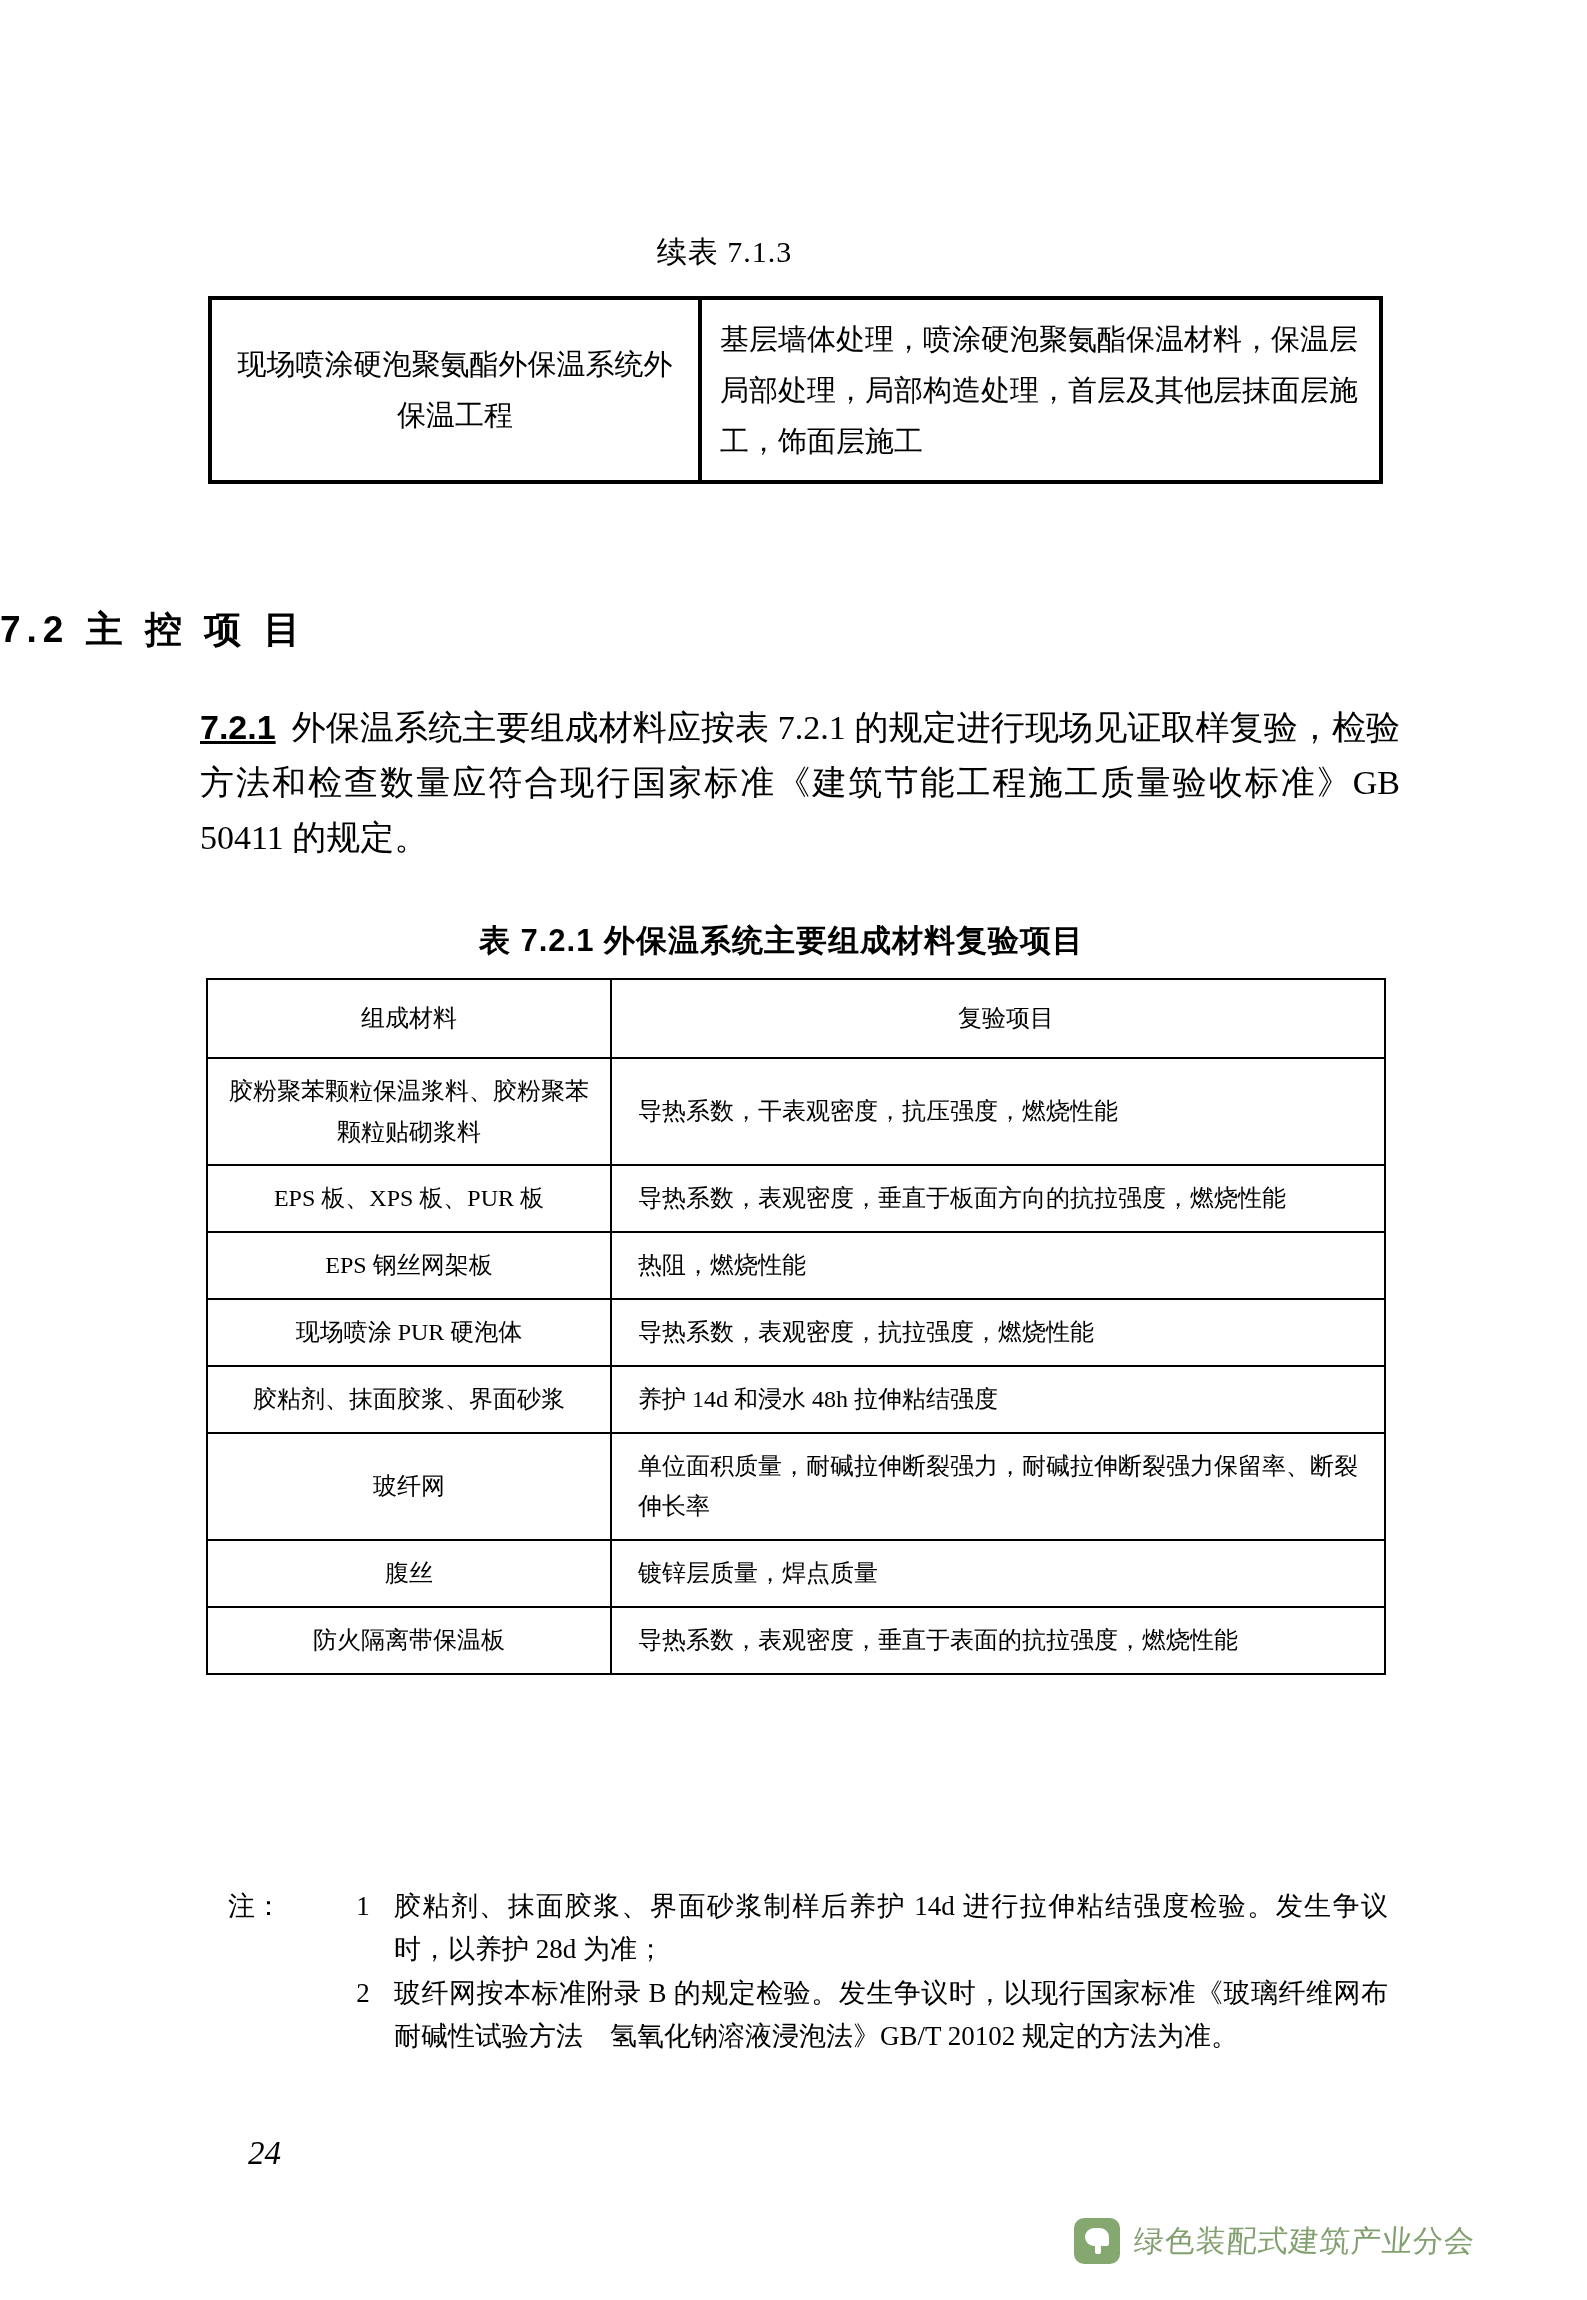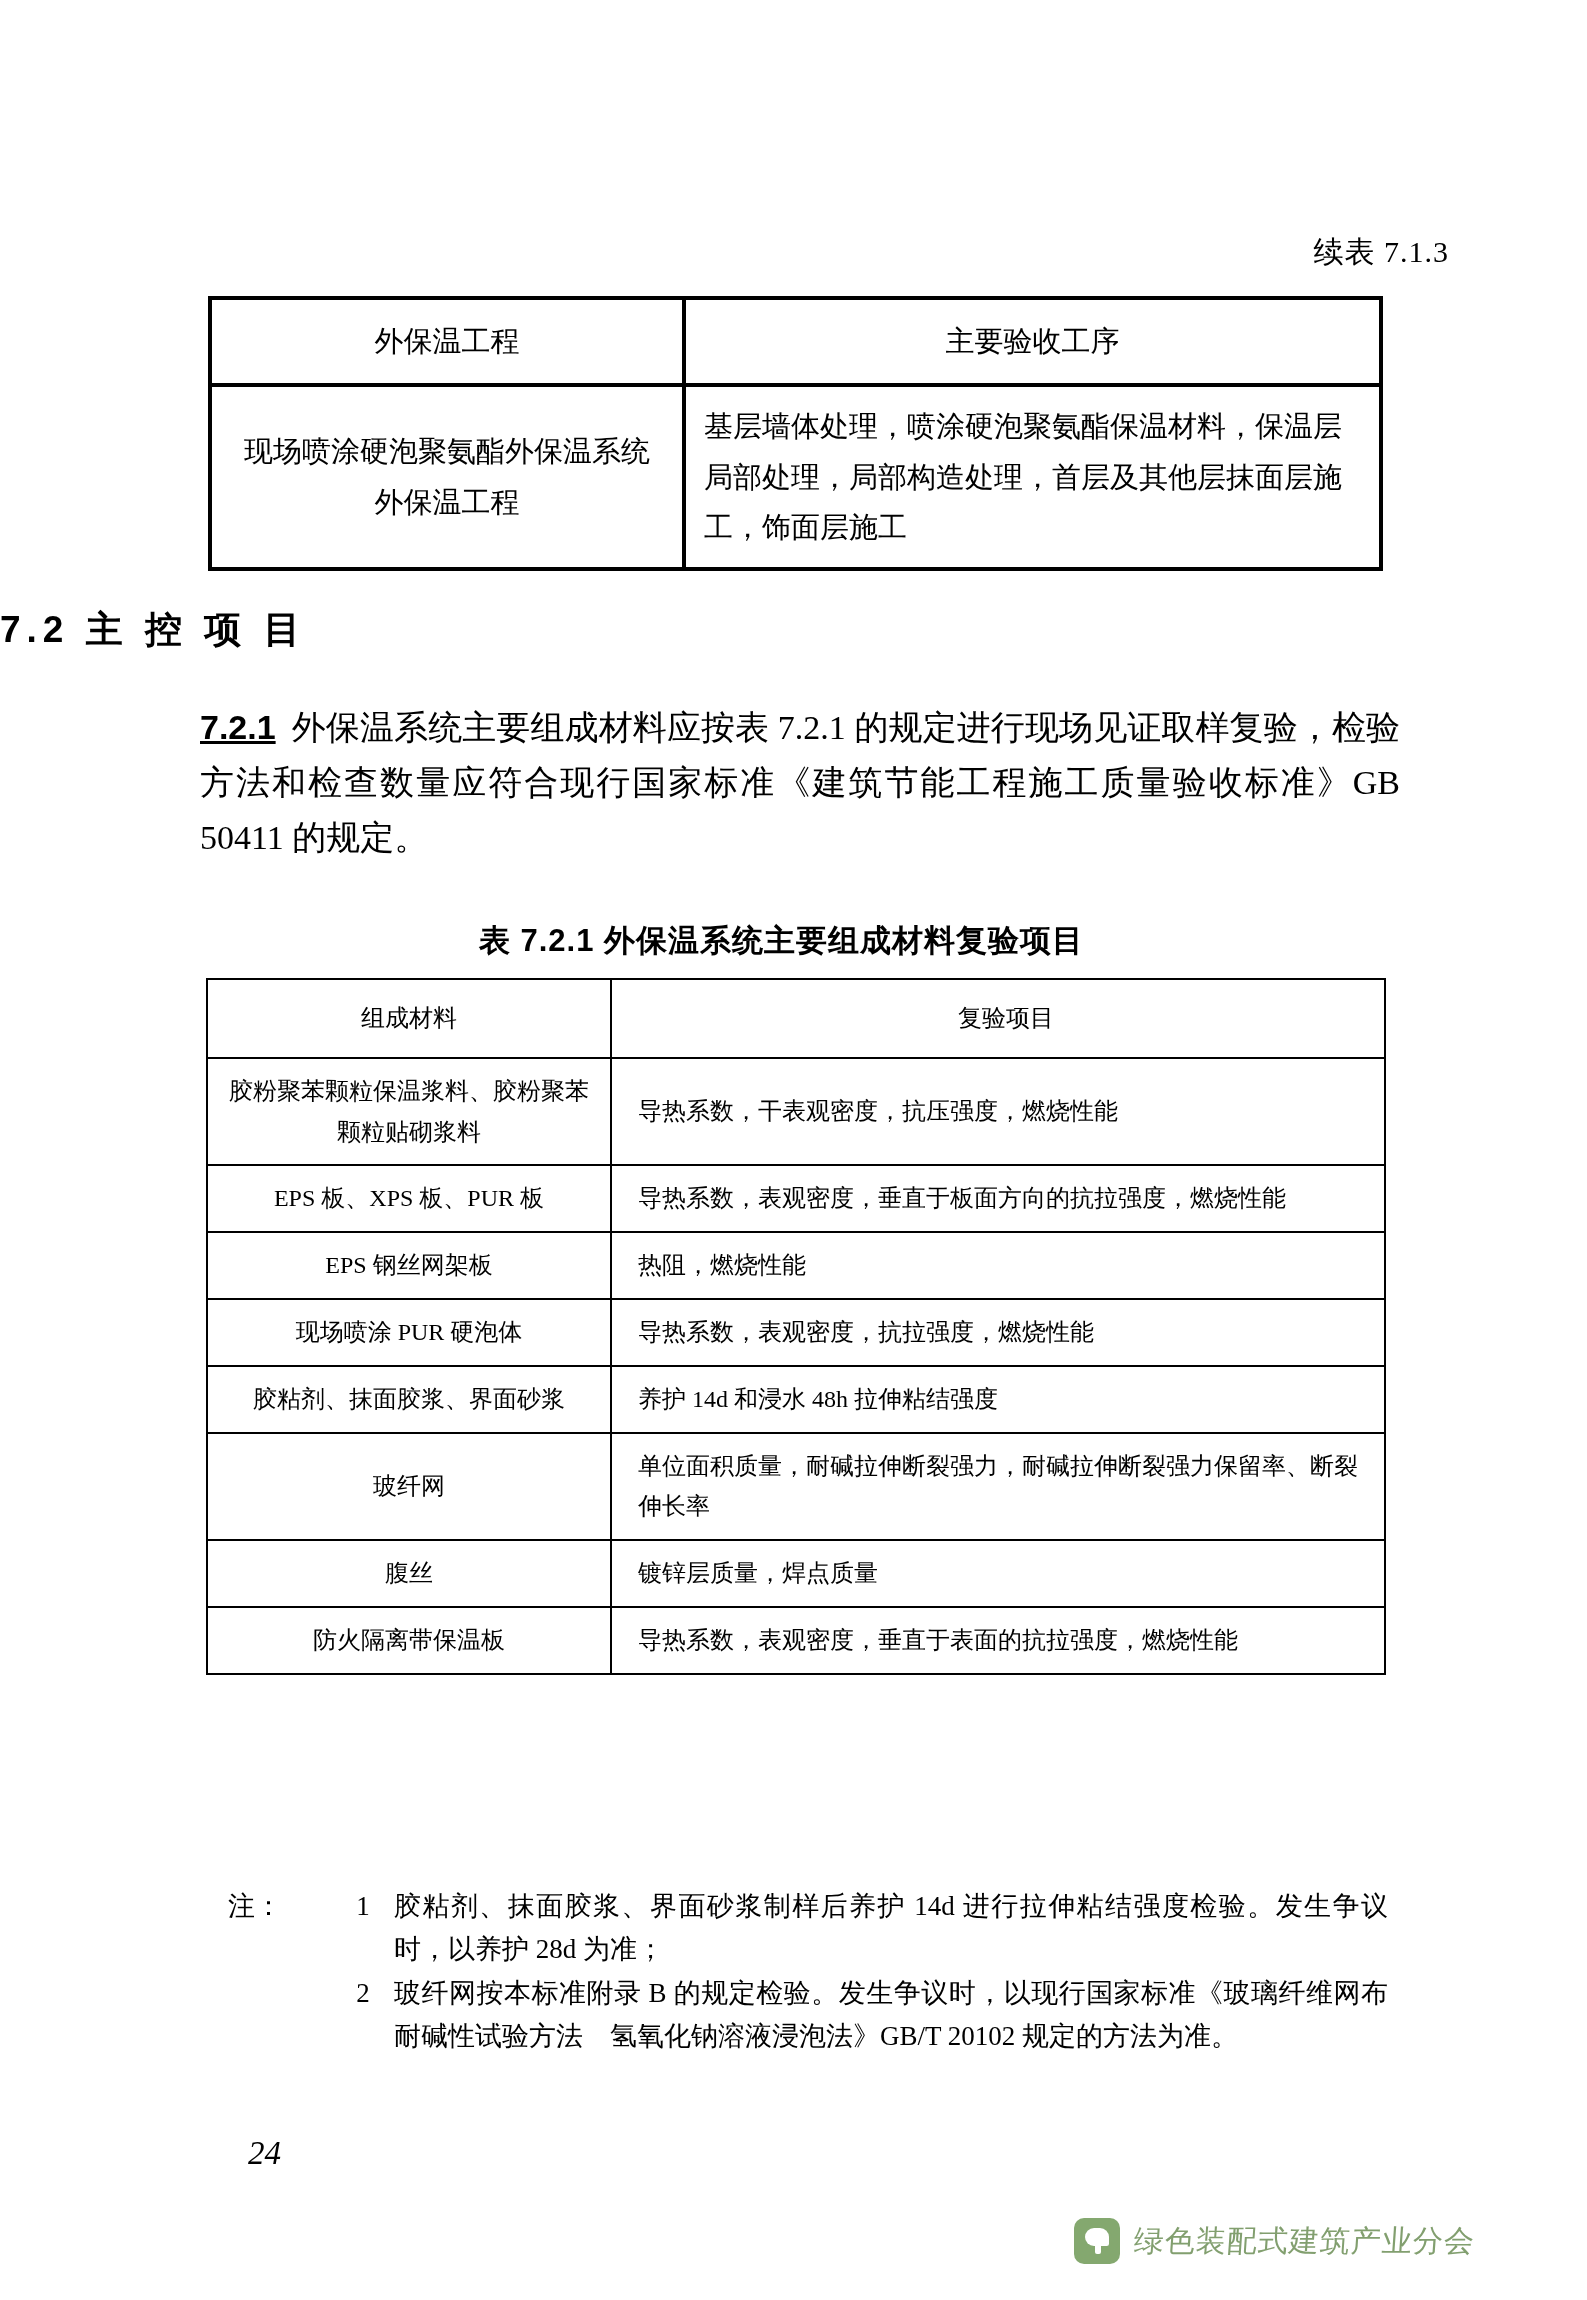--- a/index.html
+++ b/index.html
@@ -23,21 +23,21 @@
     box-sizing: border-box;
     padding: 0;
   }
 
   
   .cont-caption {
     position: absolute;
     top: 232px;
     left: 0;
     width: 1449px;
-    text-align: right;
+    text-align: center;
     font-size: 30px;
     letter-spacing: 1px;
   }
 
   
   .table-cont {
     position: absolute;
     top: 296px;
     left: 208px;
     width: 1175px;
@@ -217,24 +217,20 @@
 </style>
 </head>
 <body>
 
 <div class="page">
 
   <div class="cont-caption">续表 7.1.3</div>
 
   <table class="table-cont">
     <tbody>
-      <tr>
-        <th class="hd c1 outer">外保温工程</th>
-        <th class="hd c2 outer" style="text-align:center">主要验收工序</th>
-      </tr>
       <tr>
         <td class="c1 outer">现场喷涂硬泡聚氨酯外保温系统外保温工程</td>
         <td class="c2 outer">基层墙体处理，喷涂硬泡聚氨酯保温材料，保温层局部处理，局部构造处理，首层及其他层抹面层施工，饰面层施工</td>
       </tr>
     </tbody>
   </table>
 
   <div class="sec-head">7.2  主 控 项 目</div>
 
   <div class="para">

